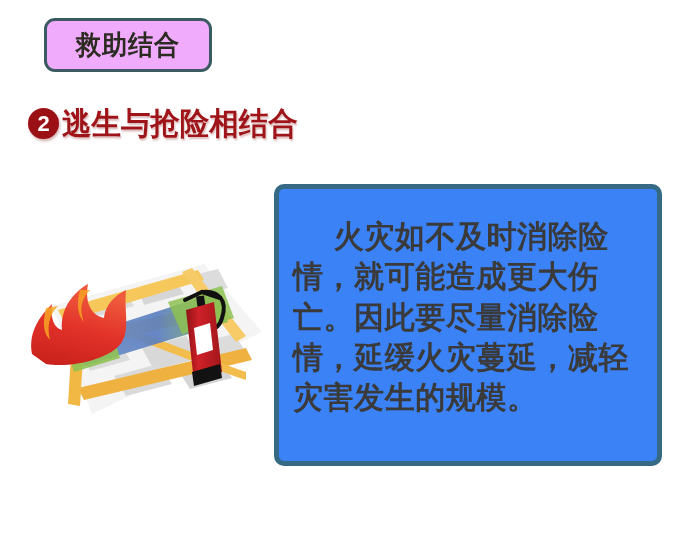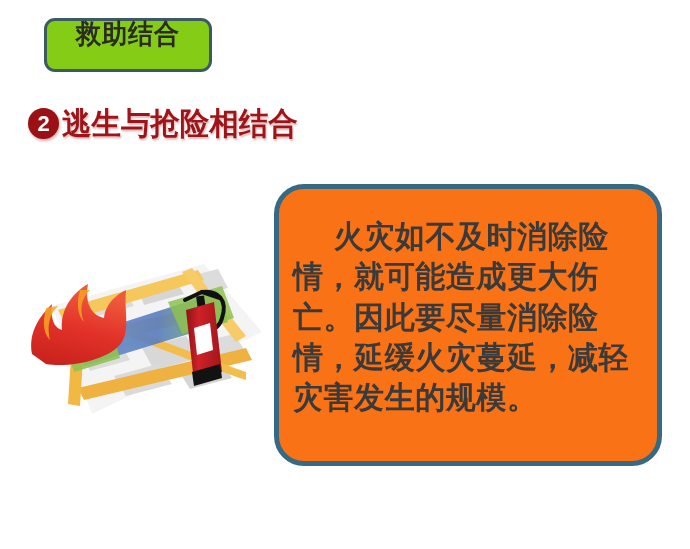--- a/index.html
+++ b/index.html
@@ -16,25 +16,25 @@
   }
 
   
   .badge {
     position: absolute;
     left: 44px;
     top: 18px;
     width: 168px;
     height: 54px;
     box-sizing: border-box;
-    background: #84cc16;
+    background: #f0abfc;
     border: 3px solid #3c5a62;
     border-radius: 11px;
     display: flex;
-    align-items: flex-start;
+    align-items: center;
     justify-content: center;
   }
   .badge-label {
     font-size: 27px;
     font-weight: bold;
     color: #2b2b22;
     letter-spacing: 1px;
     line-height: 1;
     transform: scaleX(0.93);
     white-space: nowrap;
@@ -87,23 +87,23 @@
   .illustration svg { display: block; }
 
   
   .callout {
     position: absolute;
     left: 274px;
     top: 184px;
     width: 388px;
     height: 282px;
     box-sizing: border-box;
-    background: #f97316;
+    background: #3b82f6;
     border: 5px solid #366a84;
-    border-radius: 30px;
+    border-radius: 10px;
   }
   .callout-text {
     position: absolute;
     left: 14px;
     top: 28px;
     right: 12px;
     font-size: 31px;
     font-weight: bold;
     color: #3a3a3a;
     line-height: 1.30;

